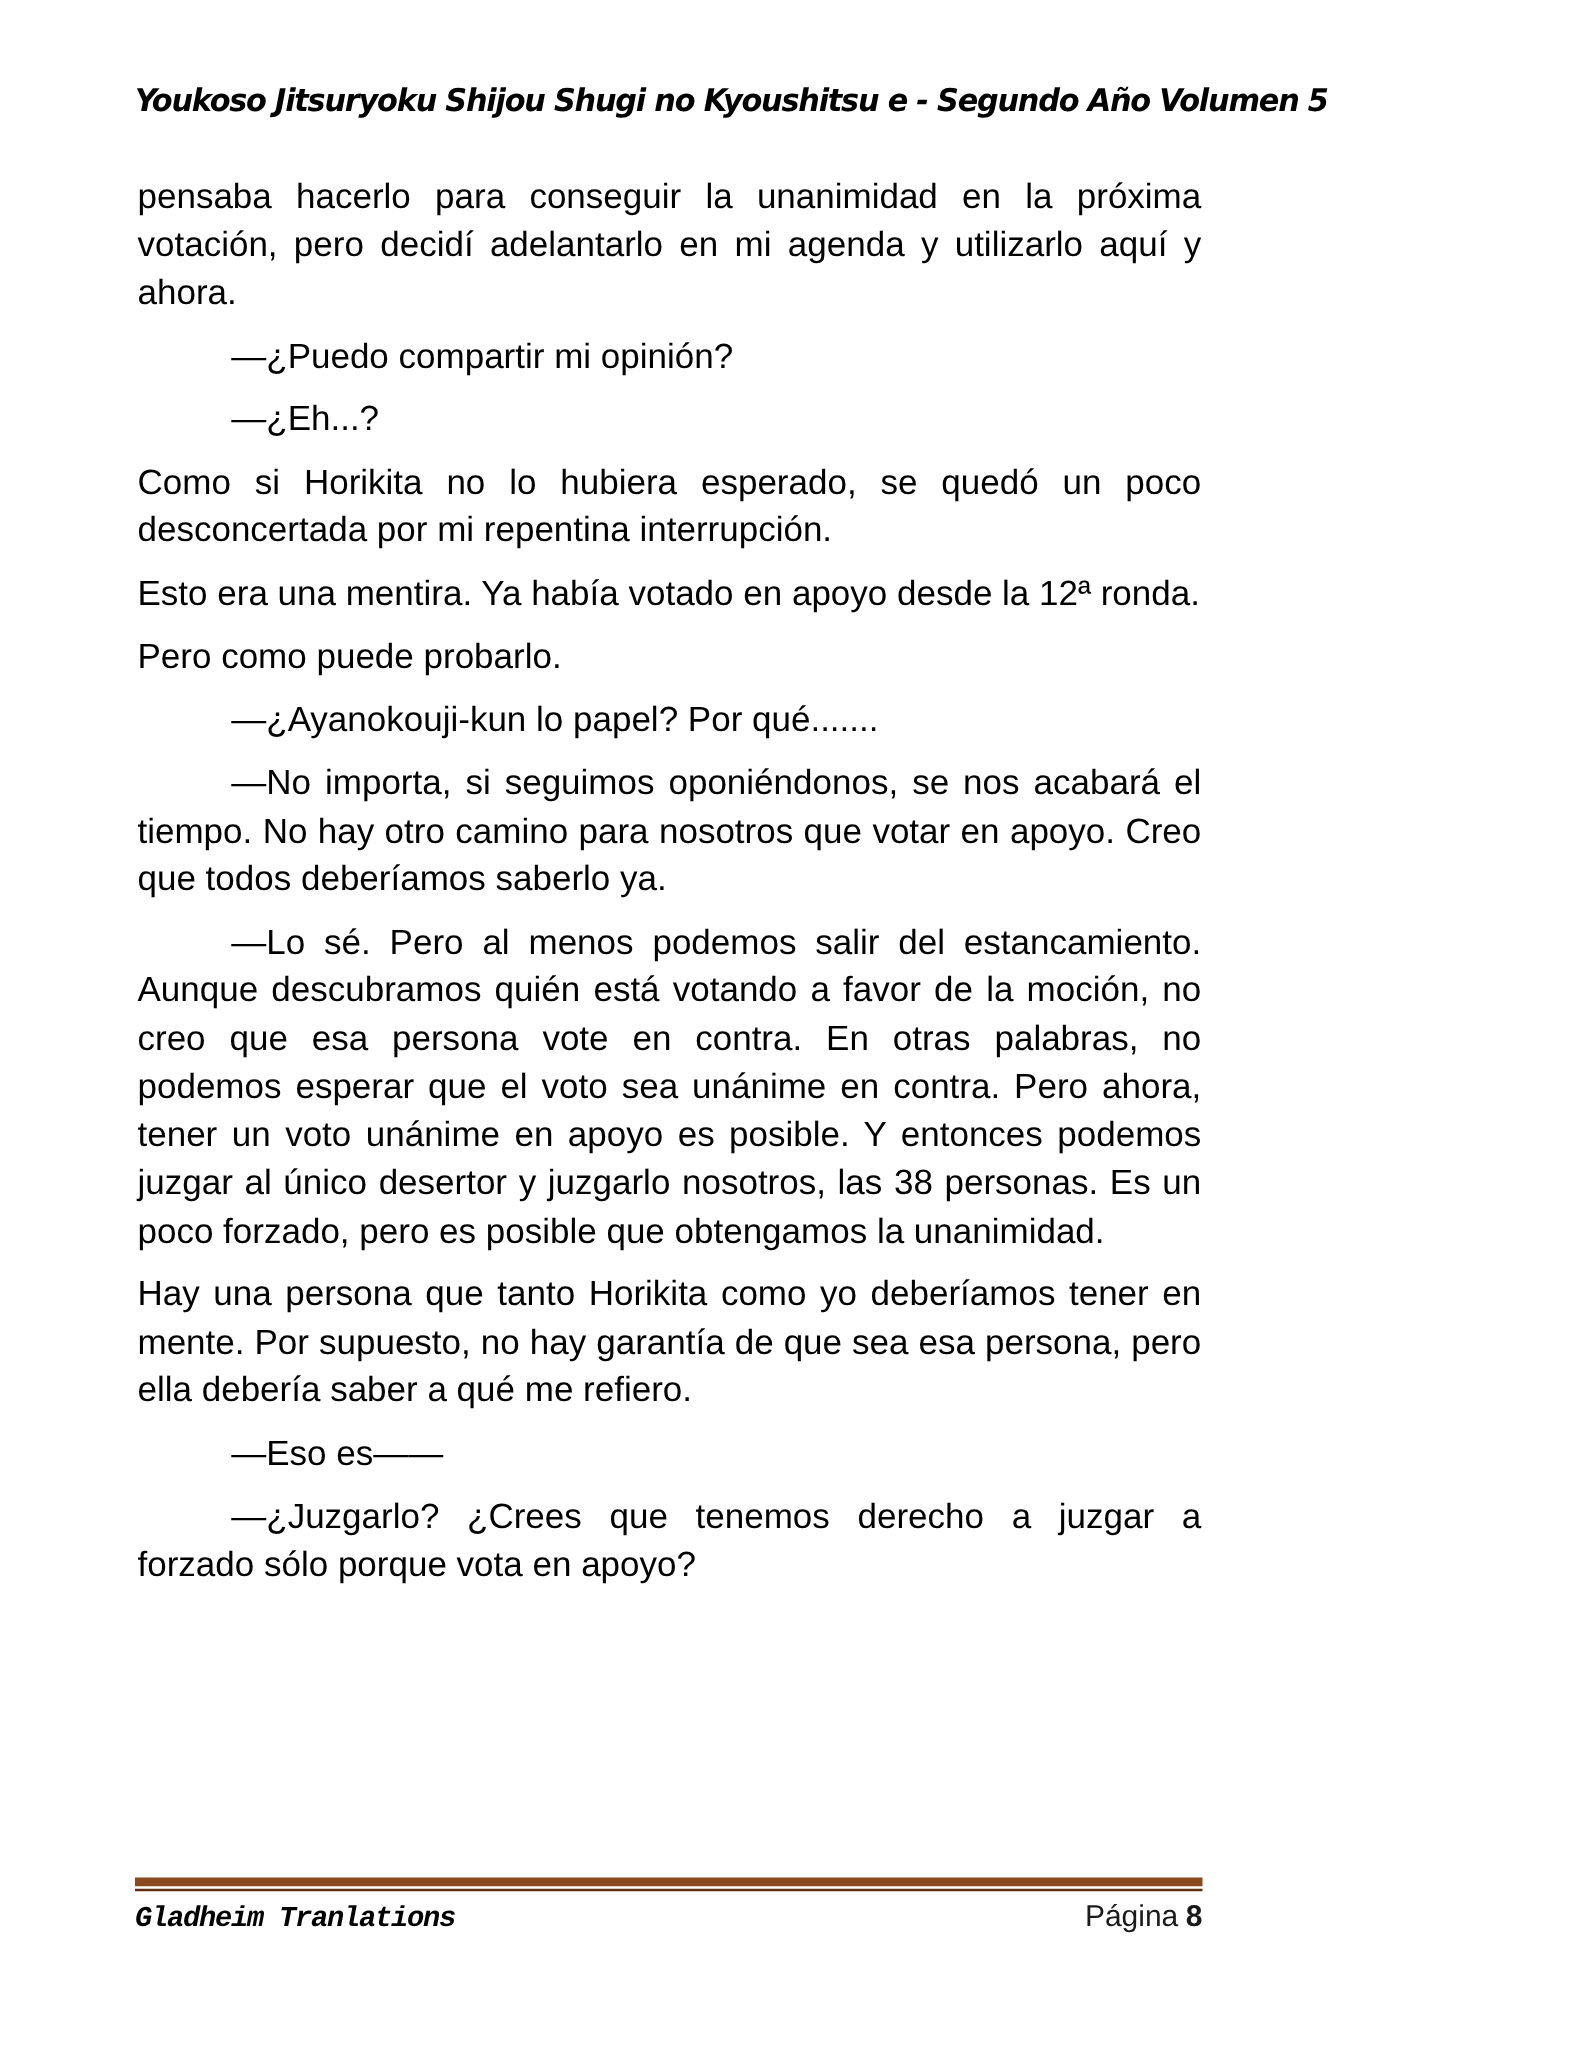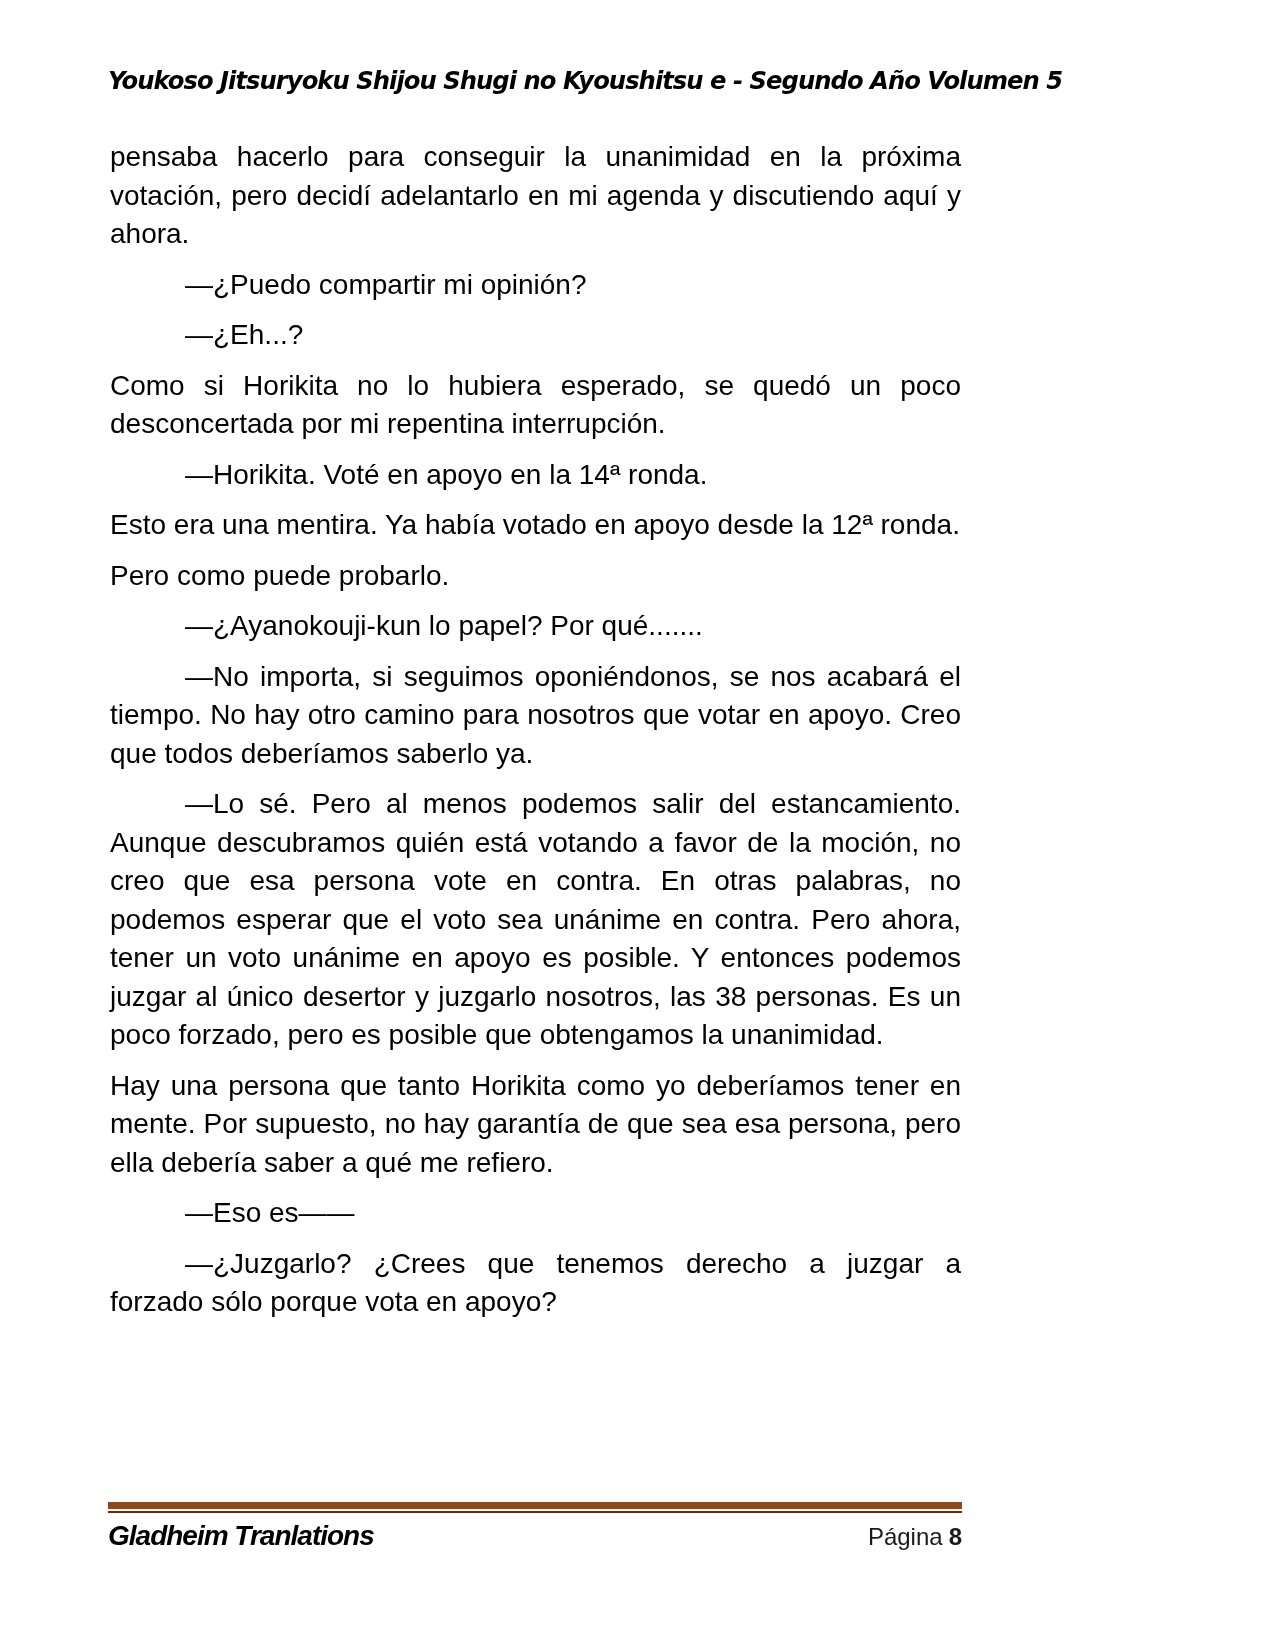--- a/index.html
+++ b/index.html
@@ -58,24 +58,24 @@
     border-top: 7px solid #8a4a1e;
     border-bottom: 2px solid #5f2e0f;
     margin-bottom: 7px;
   }
   .footer-row {
     display: flex;
     justify-content: space-between;
     align-items: baseline;
   }
   .footer-brand {
-    font-family: Liberation Sans, sans-serif;
+    font-family: Liberation Mono, monospace;
     font-weight: bold;
     font-style: italic;
-    font-size: 28px;
+    font-size: 23px;
     letter-spacing: -1px;
   }
   .footer-page {
     font-size: 24px;
     color: #1a1a1a;
     margin-left: 18px;
   }
   .footer-page .num {
     font-weight: bold;
     margin-left: 6px;
@@ -84,25 +84,24 @@
 </head>
 <body>
 
 <div class="page">
 
   <div class="header">
     <div class="header-title">Youkoso Jitsuryoku Shijou Shugi no Kyoushitsu e - Segundo Año Volumen 5</div>
   </div>
 
   <div class="content">
-      <p class="para">pensaba hacerlo para conseguir la unanimidad en la próxima votación, pero decidí adelantarlo en mi agenda y discutiendo aquí y ahora.</p>
+      <p class="para">pensaba hacerlo para conseguir la unanimidad en la próxima votación, pero decidí adelantarlo en mi agenda y utilizarlo aquí y ahora.</p>
       <p class="para indent">—¿Puedo compartir mi opinión?</p>
       <p class="para indent">—¿Eh...?</p>
       <p class="para">Como si Horikita no lo hubiera esperado, se quedó un poco desconcertada por mi repentina interrupción.</p>
-      <p class="para indent">—Horikita. Voté en apoyo en la 14ª ronda.</p>
       <p class="para">Esto era una mentira. Ya había votado en apoyo desde la 12ª ronda.</p>
       <p class="para">Pero como puede probarlo.</p>
       <p class="para indent">—¿Ayanokouji-kun lo papel? Por qué.......</p>
       <p class="para indent">—No importa, si seguimos oponiéndonos, se nos acabará el tiempo. No hay otro camino para nosotros que votar en apoyo. Creo que todos deberíamos saberlo ya.</p>
       <p class="para indent">—Lo sé. Pero al menos podemos salir del estancamiento. Aunque descubramos quién está votando a favor de la moción, no creo que esa persona vote en contra. En otras palabras, no podemos esperar que el voto sea unánime en contra. Pero ahora, tener un voto unánime en apoyo es posible. Y entonces podemos juzgar al único desertor y juzgarlo nosotros, las 38 personas. Es un poco forzado, pero es posible que obtengamos la unanimidad.</p>
       <p class="para">Hay una persona que tanto Horikita como yo deberíamos tener en mente. Por supuesto, no hay garantía de que sea esa persona, pero ella debería saber a qué me refiero.</p>
       <p class="para indent">—Eso es——</p>
       <p class="para indent">—¿Juzgarlo? ¿Crees que tenemos derecho a juzgar a forzado sólo porque vota en apoyo?</p>
     </div>
 

